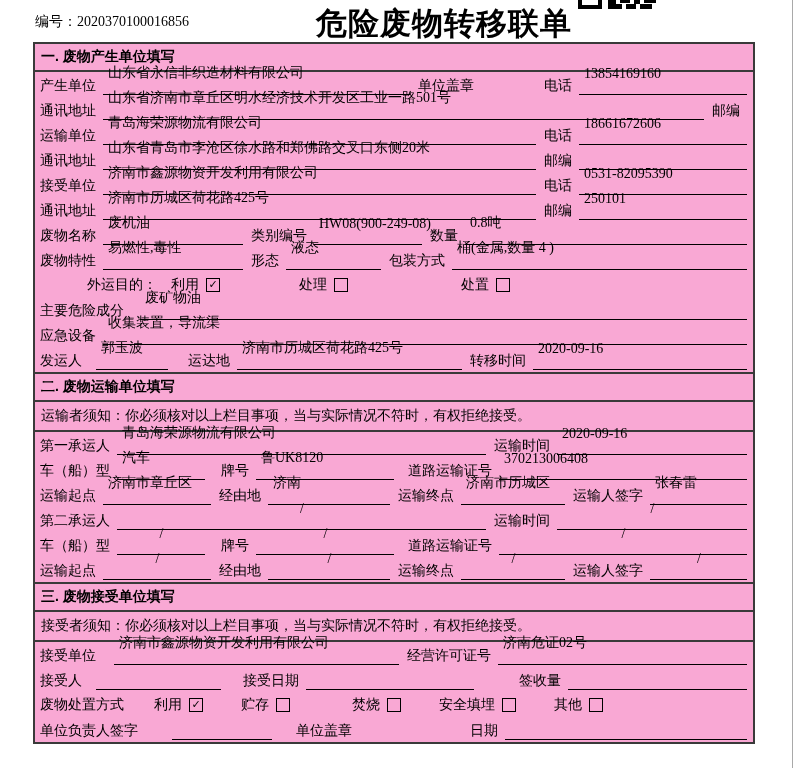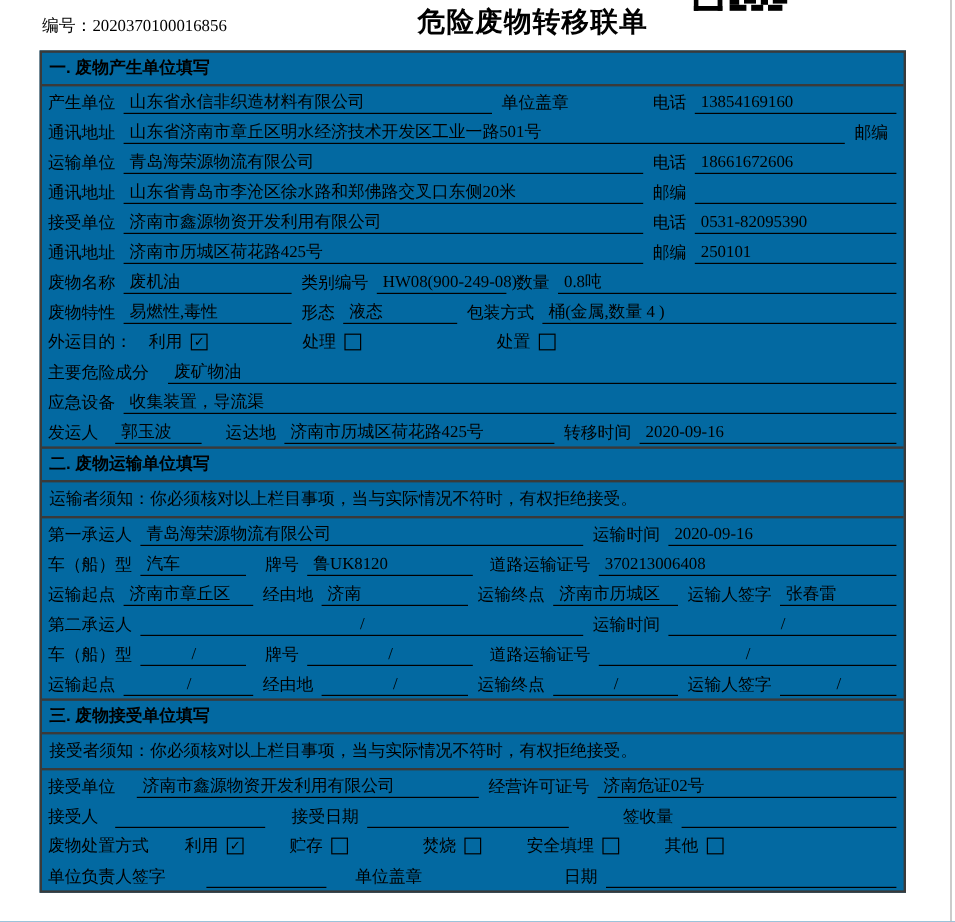--- a/index.html
+++ b/index.html
@@ -7,36 +7,36 @@
     width:796px;height:768px;background:#fff;color:#000;
     font-family:"Liberation Serif","DejaVu Serif",serif;
     font-size:14px;position:relative;overflow:hidden;
   }
   .page-edge{position:absolute;top:0;bottom:0;right:3px;width:1px;background:#a9a9a9;}
   .header{position:relative;height:42px;text-decoration:underline;}
   .serial{position:absolute;left:35px;top:13px;white-space:nowrap;}
   .title{
     position:absolute;left:92px;right:0;top:3px;text-align:center;
     font-family:"Liberation Sans","DejaVu Sans",sans-serif;
-    font-weight:bold;font-size:23px;letter-spacing:1px;white-space:nowrap;
+    font-weight:bold;font-size:31px;letter-spacing:1px;white-space:nowrap;
   }
   .qr{position:absolute;left:578px;top:0;}
-  .form{margin-left:33px;width:722px;border:2px solid #3a3a3a;box-sizing:border-box;background:#0369a1;}
+  .form{margin-left:33px;width:722px;border:2px solid #3a3a3a;box-sizing:border-box;background:#f9a8d4;}
   .section + .section{border-top:2px solid #3a3a3a;}
   .sec-header{
     font-family:"Liberation Sans","DejaVu Sans",sans-serif;
     font-weight:bold;font-size:14px;padding:4px 6px 4px 6px;border-bottom:2px solid #3a3a3a;
   }
   .notice{height:28px;display:flex;align-items:center;padding:0 6px;border-bottom:2px solid #3a3a3a;white-space:nowrap;}
   .row{display:flex;align-items:flex-end;height:25px;padding:0 6px 2px 5px;box-sizing:border-box;}
   .row.mid{align-items:center;padding-bottom:0;}
   .lbl{white-space:nowrap;margin-right:7px;flex:none;}
   .static{white-space:nowrap;flex:none;}
   .val{
-    border-bottom:1px solid #000;padding:0 4px 0 5px;white-space:nowrap;
+    border-bottom:1px solid #000;padding:0 4px 12px 5px;white-space:nowrap;
     margin-right:8px;box-sizing:border-box;flex:none;overflow:visible;min-height:17px;
   }
   .val.grow{flex:1;}
   .val:last-child{margin-right:0;}
   .val.c{text-align:center;}
   .opt{display:flex;align-items:center;white-space:nowrap;flex:none;}
   .cb{
     display:inline-block;width:12px;height:12px;border:1px solid #000;margin-left:7px;
     font-size:11px;line-height:12px;text-align:center;flex:none;
     font-family:"DejaVu Sans",sans-serif;
@@ -123,21 +123,21 @@
     <div class="row">
       <span class="lbl">废物特性</span>
       <span class="val" style="width:140px;">易燃性,毒性</span>
       <span class="lbl">形态</span>
       <span class="val" style="width:95px;">液态</span>
       <span class="lbl">包装方式</span>
       <span class="val grow">桶(金属,数量 4 )</span>
     </div>
 
     <div class="row mid">
-      <span class="lbl" style="margin-right:14px;">外运目的：</span>
+      <span class="lbl" style="margin-right:14px;margin-left:47px;">外运目的：</span>
       <span class="opt" style="width:128px;">
         <span>利用</span>
         <span class="cb">✓</span>
       </span>
       <span class="opt" style="width:162px;">
         <span>处理</span>
         <span class="cb"></span>
       </span>
       <span class="opt">
         <span>处置</span>

